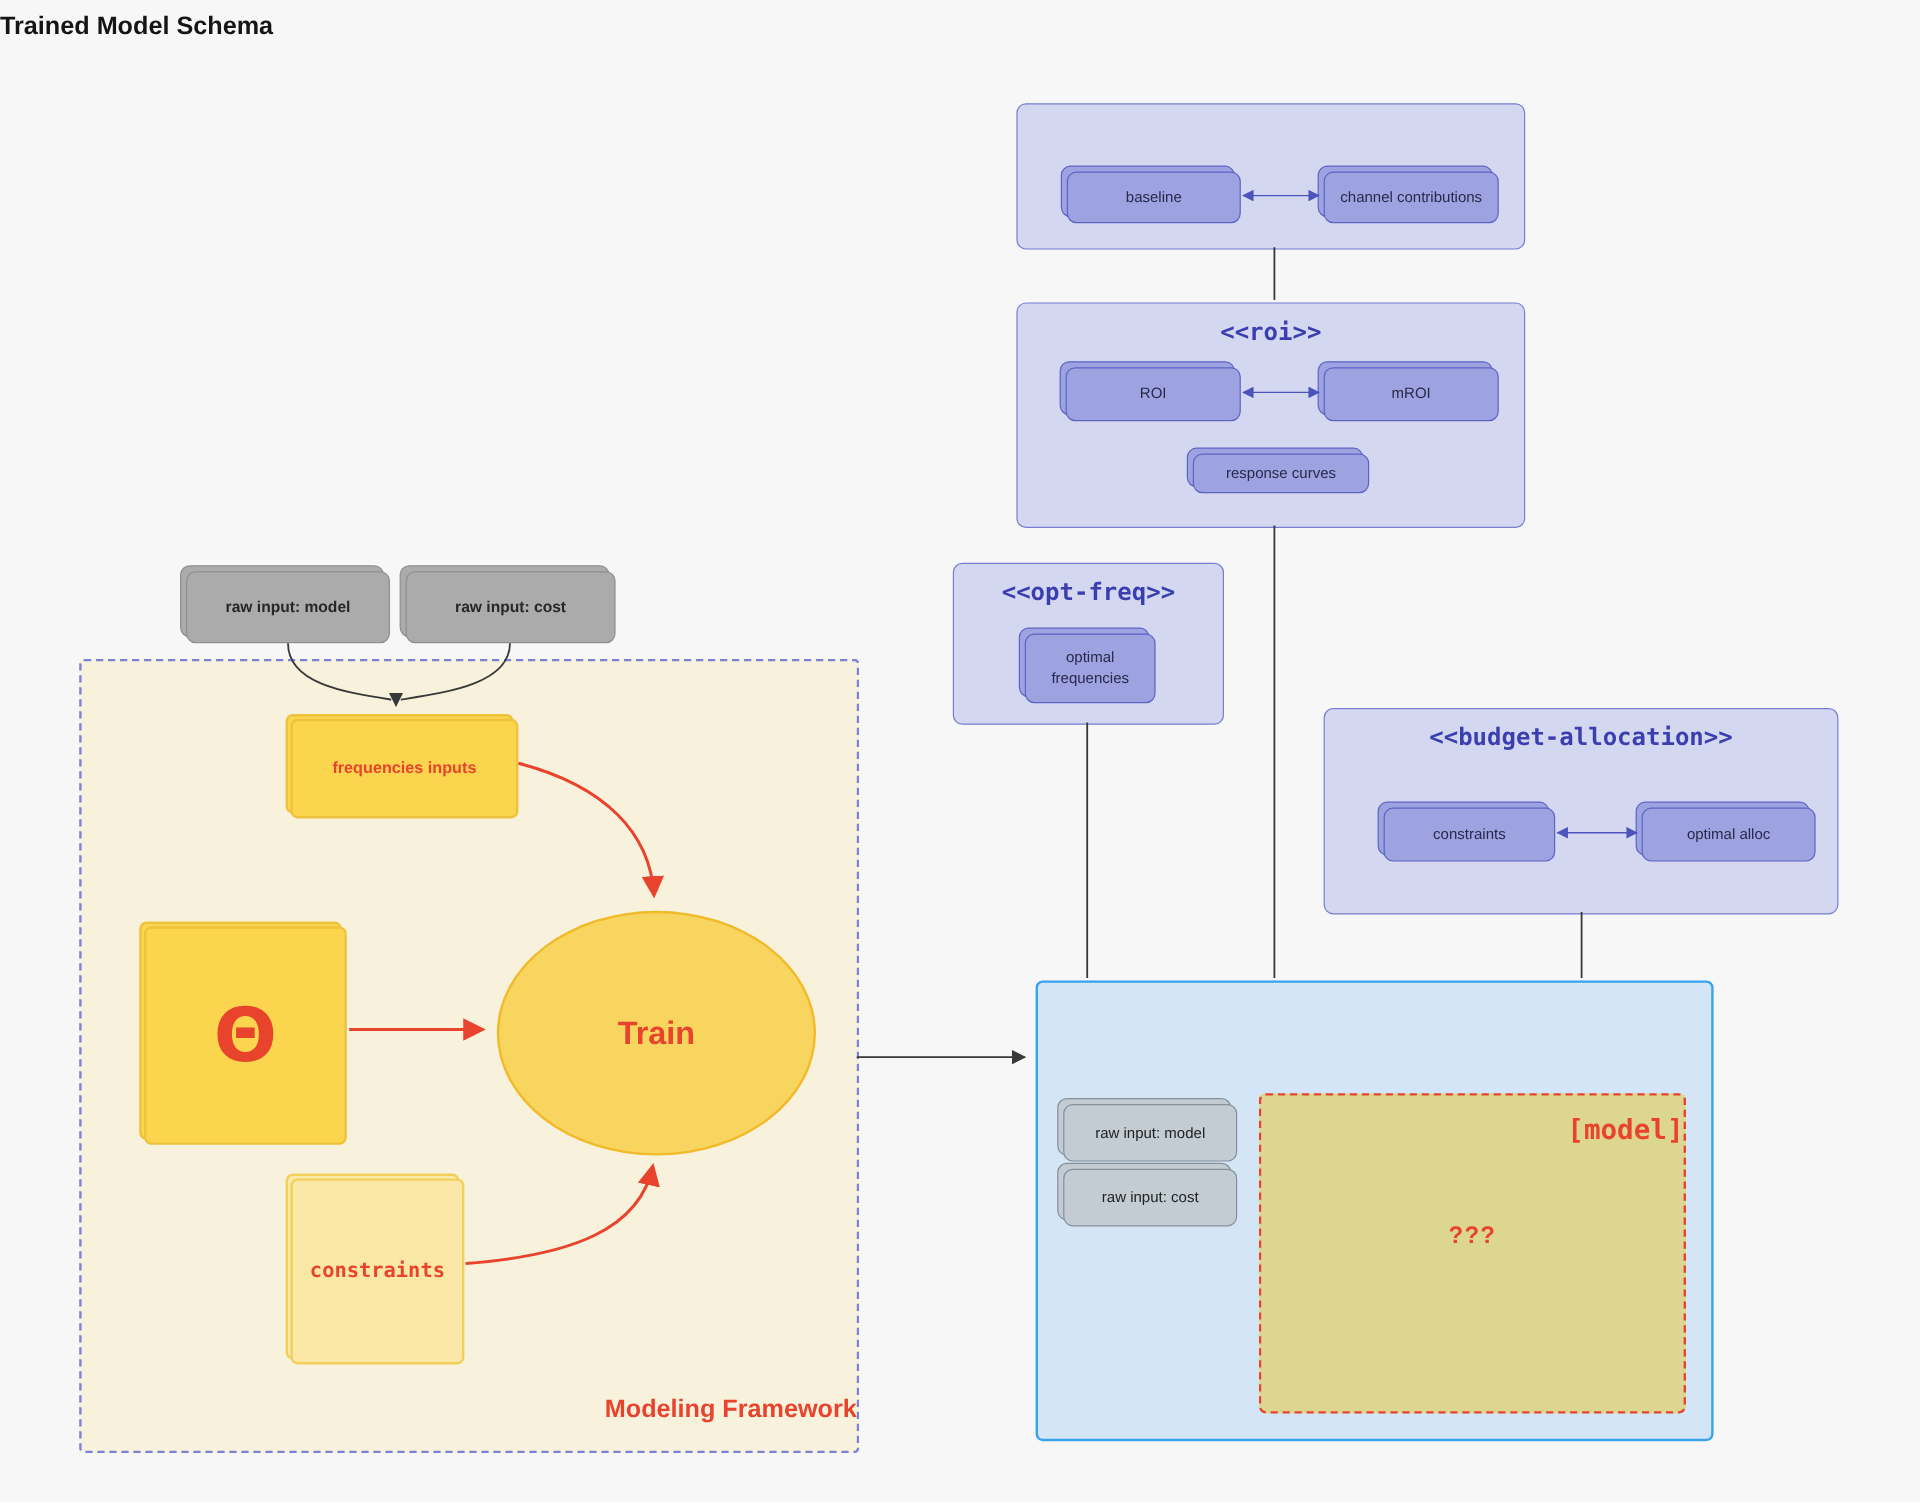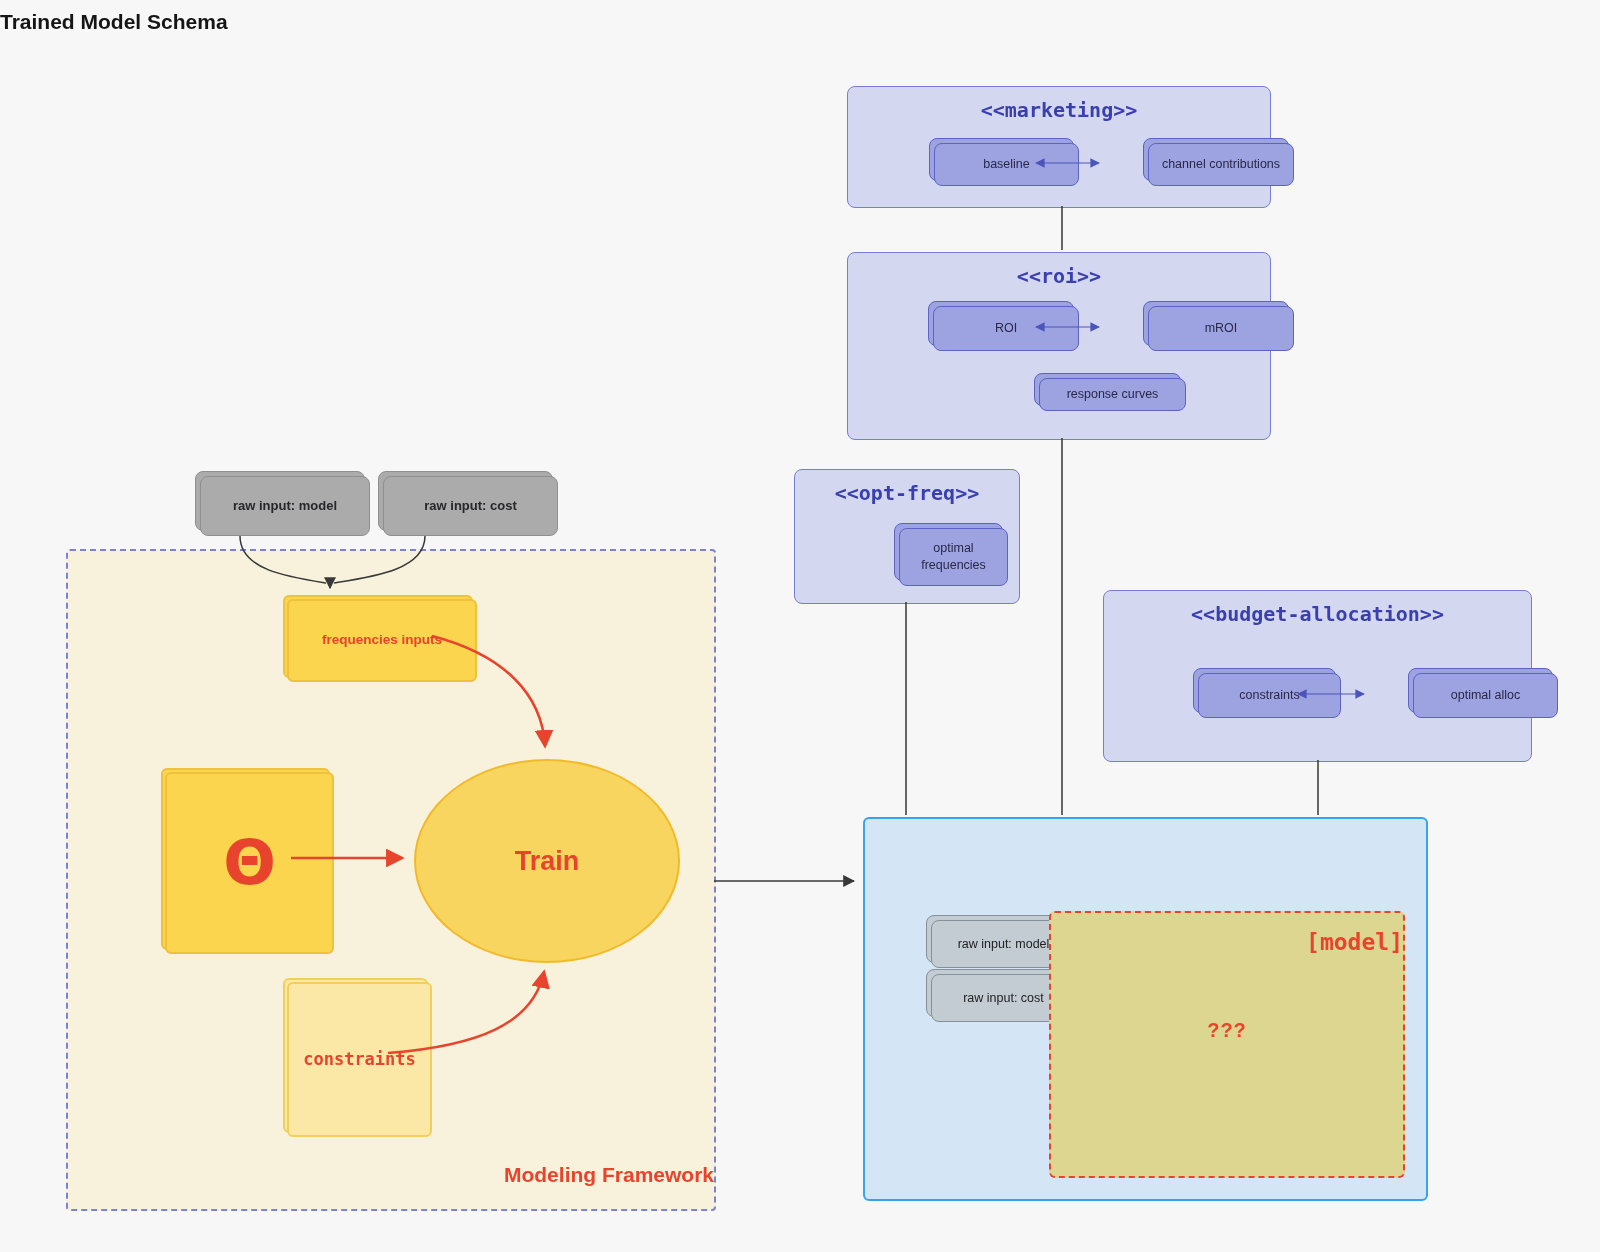--- a/index.html
+++ b/index.html
@@ -14,21 +14,21 @@
   html,body{margin:0;padding:0;background:var(--background);}
   .canvas{position:relative;width:1600px;height:1252px;background:var(--background);
     font-family:"Liberation Sans",sans-serif;overflow:hidden;z-index:0;}
   .diagram-title{position:absolute;top:10px;left:0;width:100%;text-align:left;
     font-size:21px;font-weight:bold;color:#151515;}
   .cluster{position:absolute;background:var(--cluster-fill);border:1.5px solid var(--cluster-border);
     border-radius:8px;z-index:0;}
   .cluster-title{position:absolute;top:11px;left:0;width:100%;text-align:center;
     font-family:"DejaVu Sans Mono",monospace;font-weight:bold;font-size:20px;color:var(--cluster-title);}
   .card{position:absolute;box-sizing:border-box;display:flex;align-items:center;justify-content:center;
-    text-align:center;border-radius:8px;font-size:12.5px;color:var(--node-text);line-height:1.35;padding:2px 6px;margin-left:45px;}
+    text-align:center;border-radius:8px;font-size:12.5px;color:var(--node-text);line-height:1.35;padding:2px 6px;}
   .card::before{content:"";position:absolute;left:-6px;top:-6px;width:100%;height:100%;
     background:inherit;border:inherit;border-radius:inherit;z-index:-1;}
   .purple-card{background:var(--node-fill);border:1.5px solid var(--node-border);}
   .gray-card{background:var(--gray-fill);border:1.5px solid var(--gray-border);
     font-weight:bold;font-size:13px;color:#26262b;}
   .gray-inner-card{background:var(--gray-inner-fill);border:1.5px solid var(--gray-inner-border);
     font-size:12.5px;color:#222;}
   .yellow-card{background:var(--yellow-fill);border:2px solid var(--yellow-border);border-radius:6px;}
   .yellow-light-card{background:var(--yellow-light-fill);border:2px solid var(--yellow-light-border);border-radius:6px;}
   .mmm{background:var(--mmm-fill);border:2px solid var(--mmm-border);border-radius:6px;}
@@ -62,21 +62,20 @@
 
   <div class="framework" style="left:66px;top:549px;width:646px;height:658px;">
     <div class="card yellow-card red-bold-small" style="left:174px;top:48px;width:190px;height:83px;">frequencies inputs</div>
     <div class="card yellow-card theta-card" style="left:52px;top:221px;width:169px;height:182px;">Θ</div>
     <div class="ellipse" style="left:346px;top:208px;width:266px;height:204px;">Train</div>
     <div class="card yellow-light-card mono-red" style="left:174px;top:431px;width:145px;height:155px;">constraints</div>
     <div class="framework-label">Modeling Framework</div>
   </div>
 
   <div class="cluster" style="left:847px;top:86px;width:422px;height:120px;">
-    <div class="cluster-title">&lt;&lt;marketing&gt;&gt;</div>
     <div class="card purple-card" style="left:41px;top:56px;width:145px;height:43px;">baseline</div>
     <div class="card purple-card" style="left:255px;top:56px;width:146px;height:43px;">channel contributions</div>
   </div>
 
   <div class="cluster" style="left:847px;top:252px;width:422px;height:186px;">
     <div class="cluster-title">&lt;&lt;roi&gt;&gt;</div>
     <div class="card purple-card" style="left:40px;top:53px;width:146px;height:45px;">ROI</div>
     <div class="card purple-card" style="left:255px;top:53px;width:146px;height:45px;">mROI</div>
     <div class="card purple-card" style="left:146px;top:125px;width:147px;height:33px;">response curves</div>
   </div>

